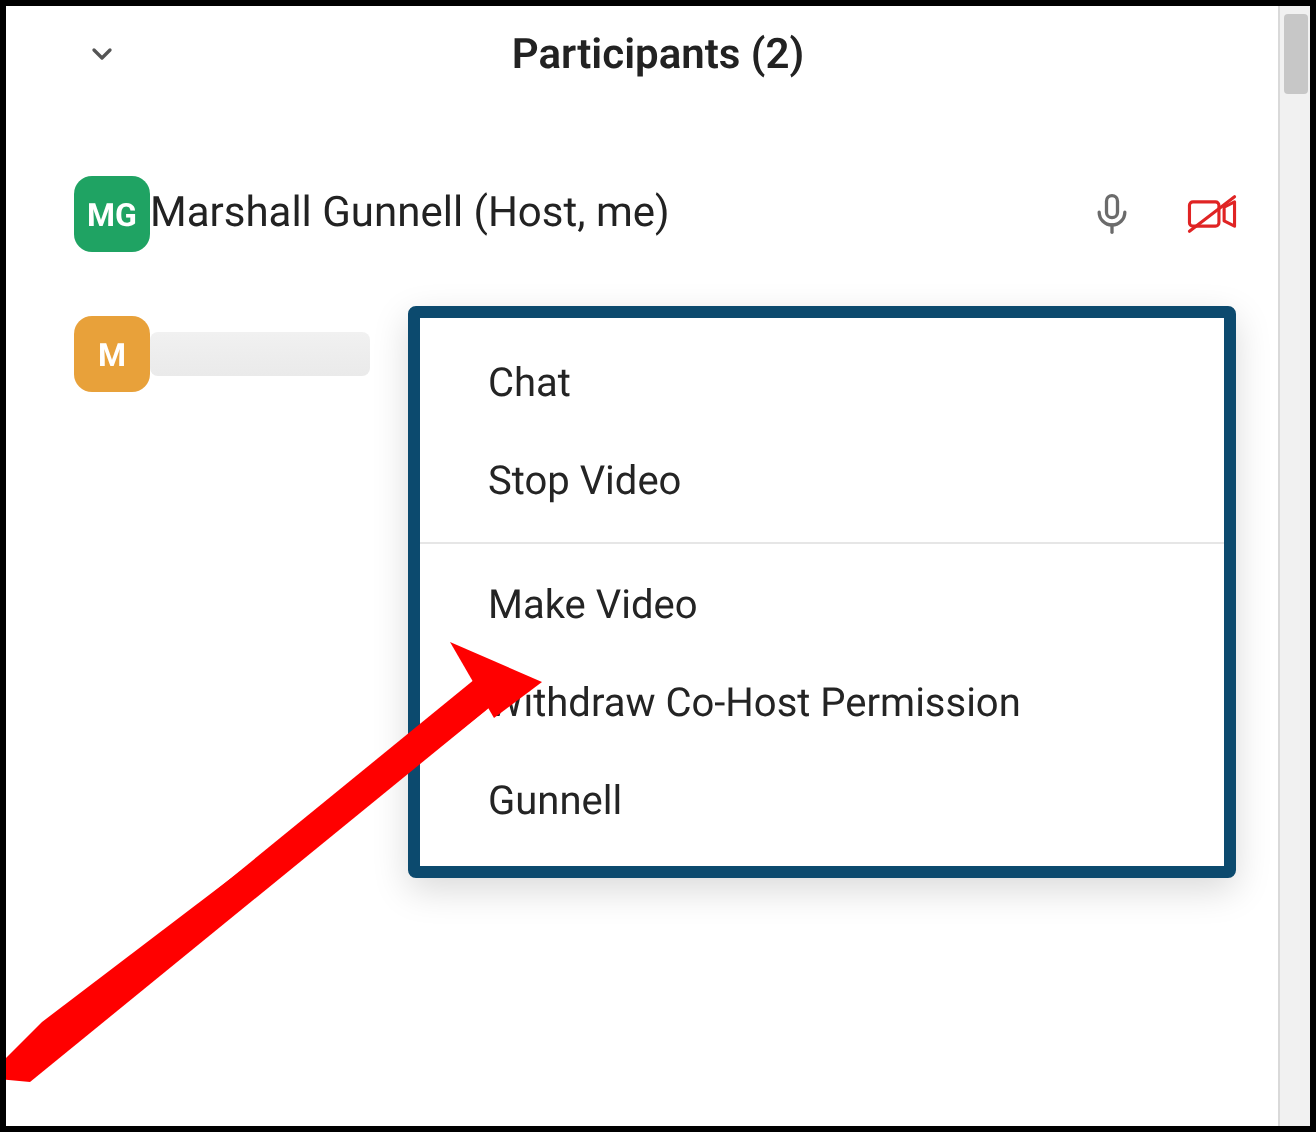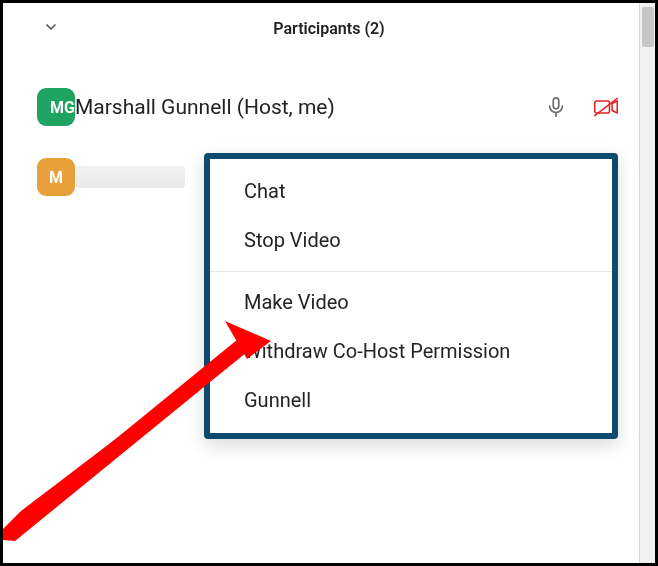--- a/index.html
+++ b/index.html
@@ -18,21 +18,21 @@
       height: 100%;
       background: #fff;
     }
     .header {
       position: relative;
       height: 50px;
       display: flex;
       align-items: center;
       justify-content: center;
       font-weight: 600;
-      font-size: 16px;
+      font-size: 21px;
       color: #222;
     }
     .collapse-btn {
       position: absolute;
       left: 38px;
       top: 14px;
       width: 20px;
       height: 20px;
       display: flex;
       align-items: center;
@@ -53,21 +53,21 @@
       height: 38px;
       border-radius: 9px;
       display: flex;
       align-items: center;
       justify-content: center;
       font-weight: 700;
       color: #fff;
       font-size: 16px;
       flex-shrink: 0;
     }
-    .avatar-green { background: #1fa363; justify-content: flex-end; }
+    .avatar-green { background: #1fa363; }
     .avatar-orange { background: #e8a13a; }
     .name-area {
       flex: 1;
       display: flex;
       align-items: center;
       gap: 8px;
       min-width: 0;
     }
     .name-label {
       font-size: 21px;

